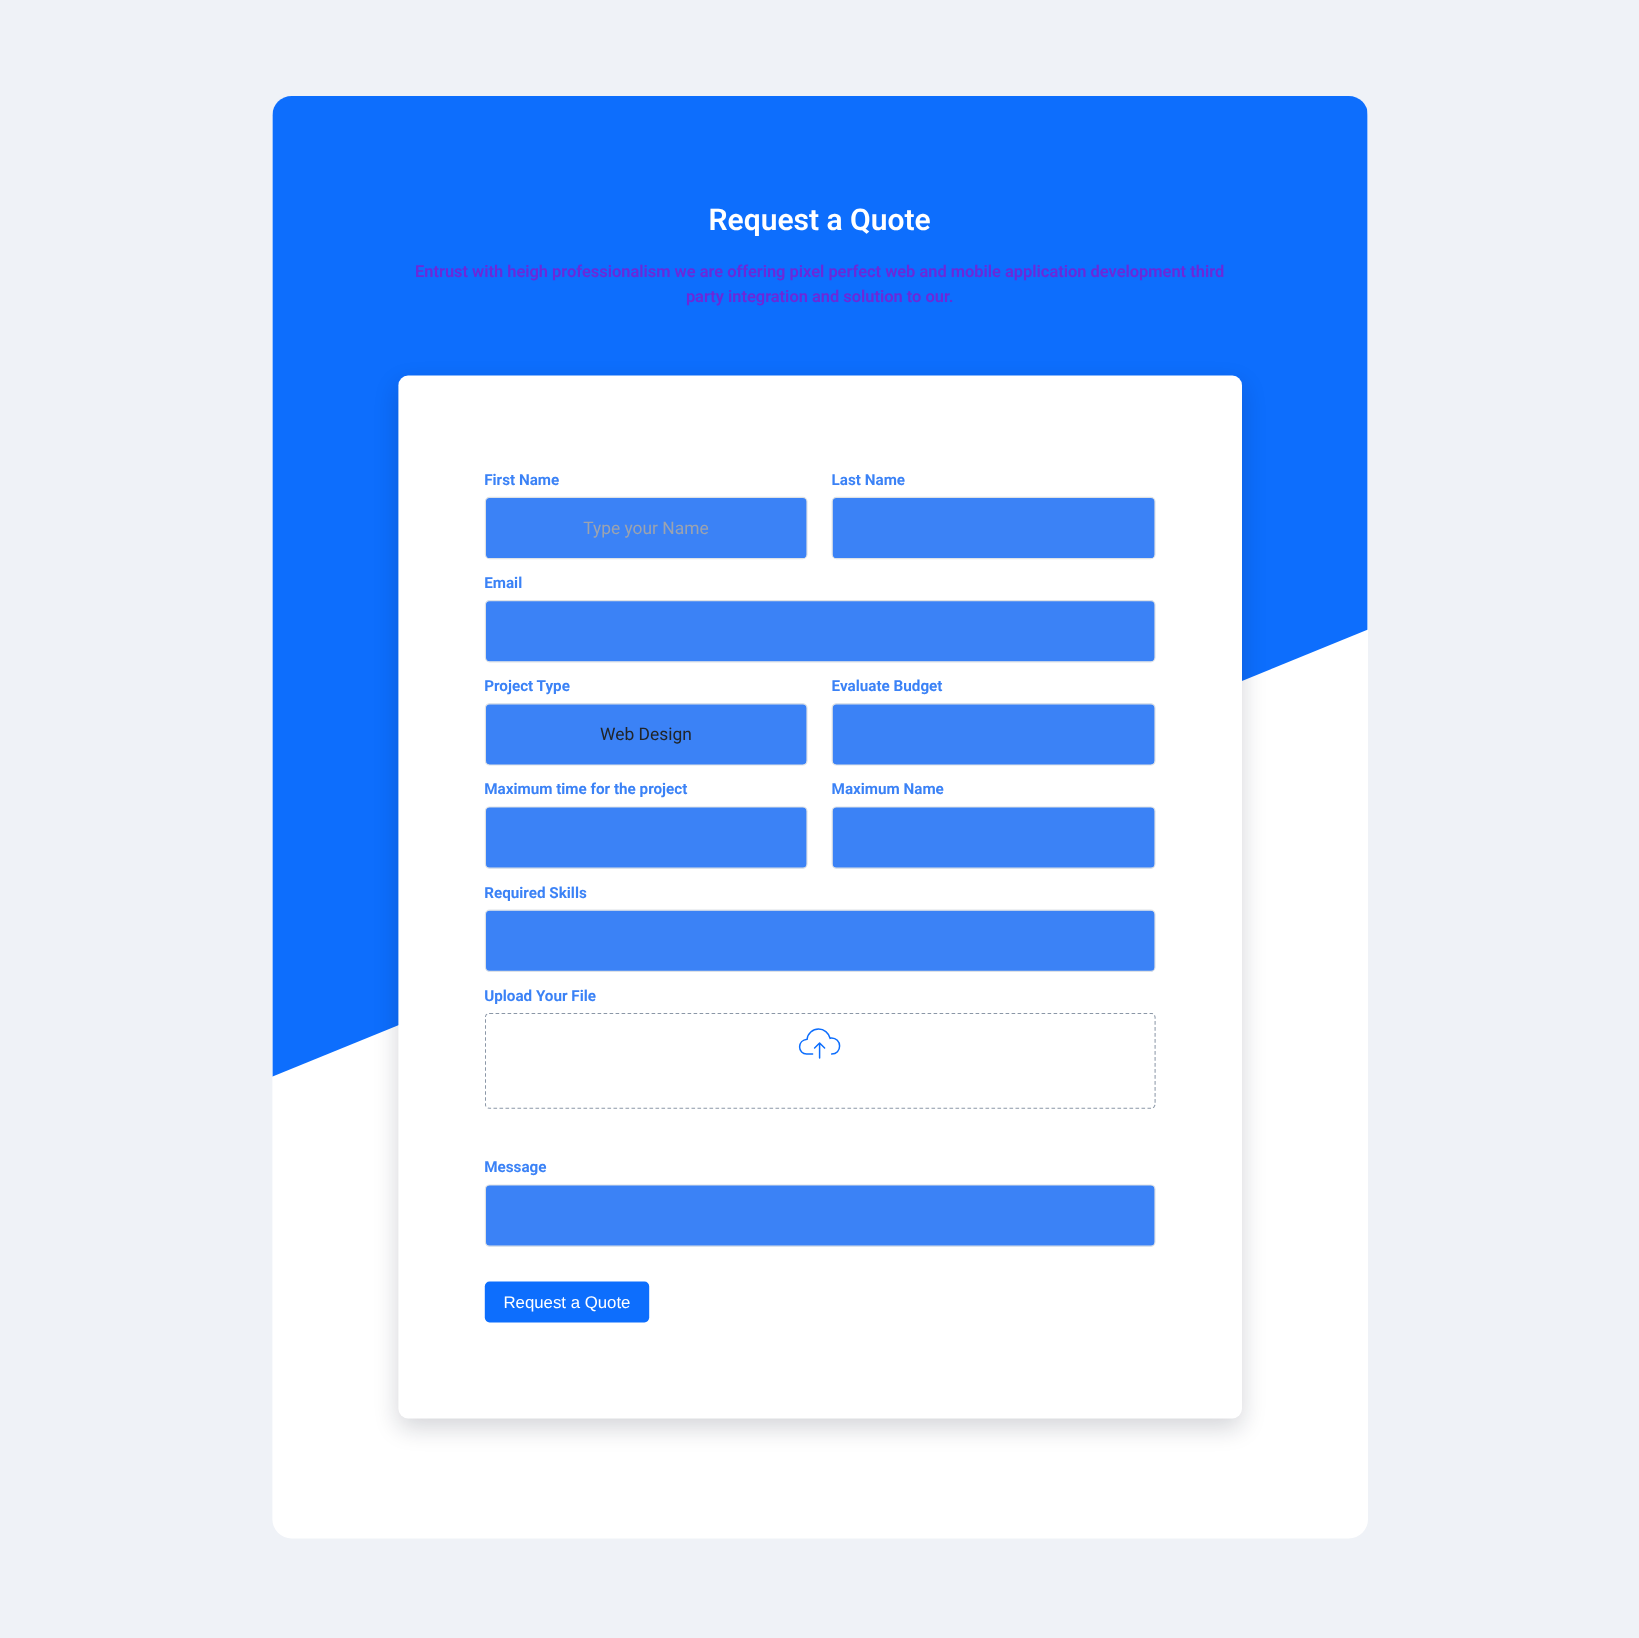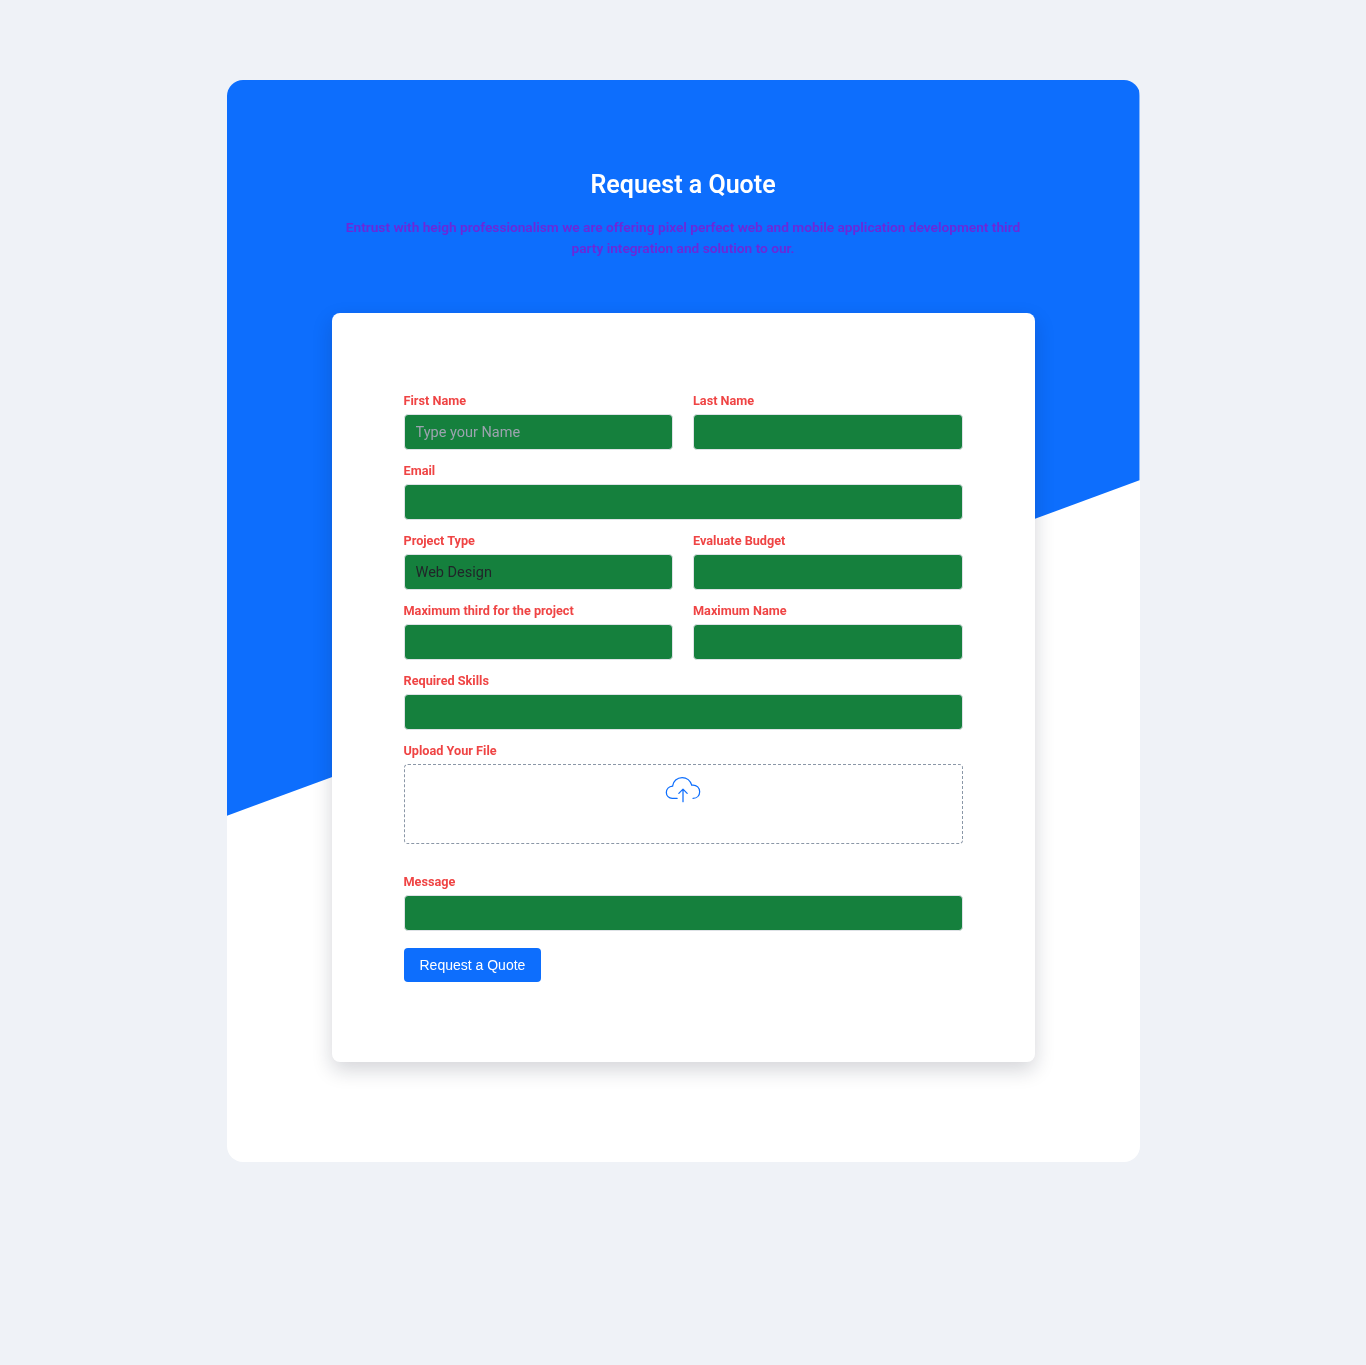--- a/index.html
+++ b/index.html
@@ -63,39 +63,40 @@
       display: flex;
       gap: 20px;
       margin-bottom: 0;
     }
     .form-group {
       flex: 1;
       margin-bottom: 13px;
     }
     .form-group-full {
       width: 100%;
-      margin-bottom: 13px;
+      margin-bottom: 25px;
     }
     label {
       display: block;
       font-size: 12.7px;
       font-weight: 700;
-      color: #ef4444;
+      color: #3b82f6;
       margin-bottom: 6px;
     }
     input[type="text"], select, .form-control {
       width: 100%;
       padding: 8px 11px;
       font-size: 14.5px;
       border: 1px solid #dee2e6;
       border-radius: 4px;
-      background: #15803d;
+      background: #3b82f6;
       color: #212529;
-      height: 36px;
+      height: 52px;
       font-family: inherit;
+      text-align: center;
     }
     input::placeholder {
       color: #9ca3af;
     }
     select {
       appearance: none;
       background-image: none;
     }
     .dropzone {
       border: 1px dashed #8b97a7;
@@ -164,21 +165,21 @@
           </select>
         </div>
         <div class="form-group">
           <label>Evaluate Budget</label>
           <input type="text" style="">
         </div>
       </div>
 
       <div class="form-row">
         <div class="form-group">
-          <label>Maximum third for the project</label>
+          <label>Maximum time for the project</label>
           <input type="text" style="">
         </div>
         <div class="form-group">
           <label>Maximum Name</label>
           <input type="text" style="">
         </div>
       </div>
 
       <div class="form-row">
         <div class="form-group">

